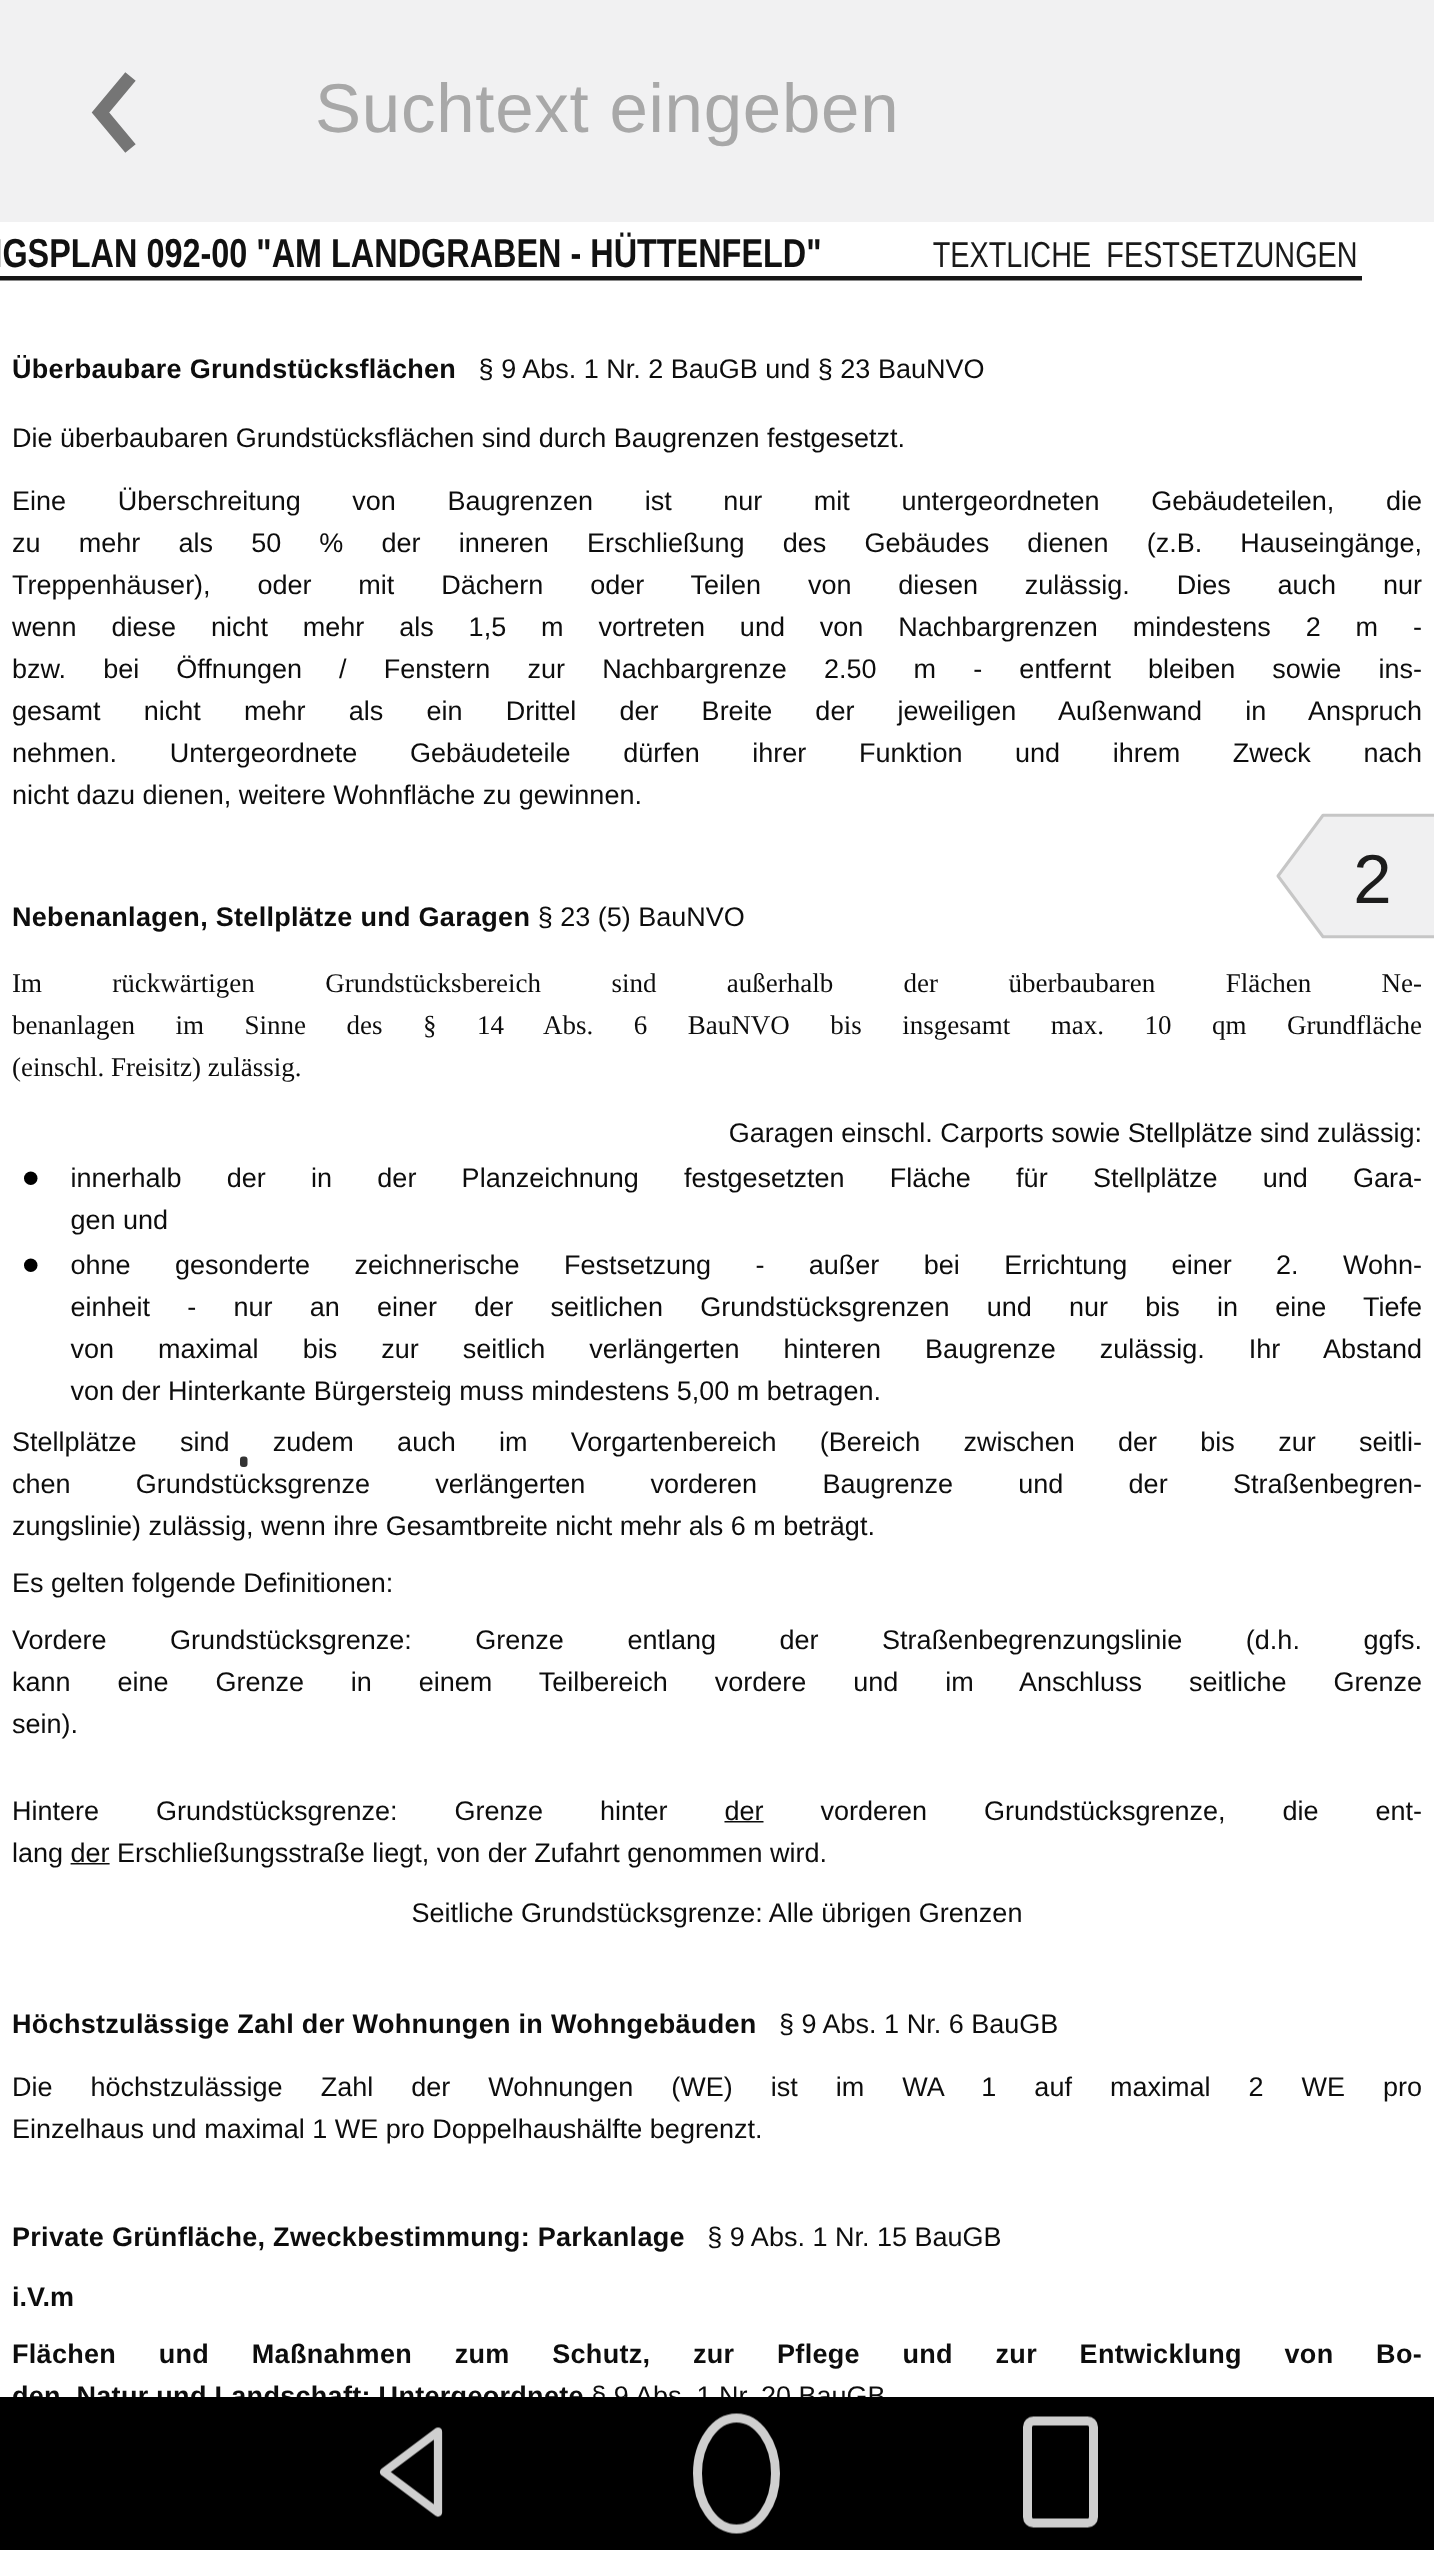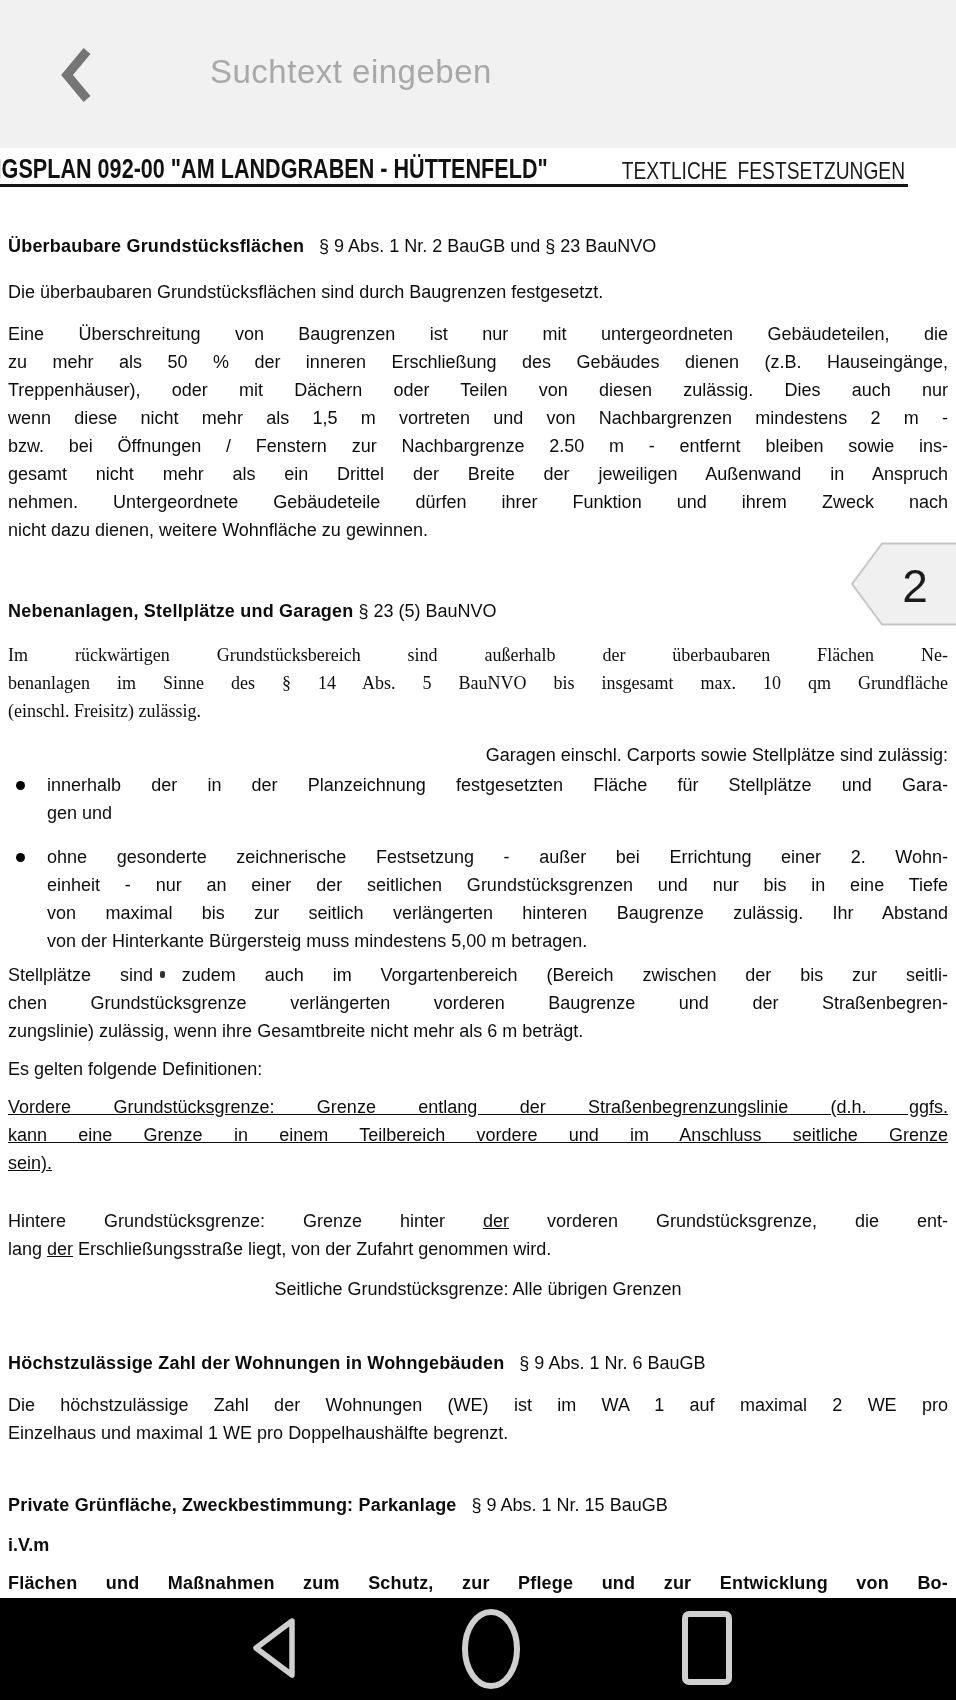--- a/index.html
+++ b/index.html
@@ -7,21 +7,21 @@
     width:956px;height:1700px;position:relative;overflow:hidden;
     background:#ffffff;font-family:"Liberation Sans",sans-serif;
   }
   
   .appbar{
     position:absolute;top:0;left:0;width:956px;height:148px;
     background:#f1f1f2;box-shadow:0 3px 7px rgba(0,0,0,.10);
   }
   .back-chevron{position:absolute;left:56px;top:46px;}
   .search-ph{
-    position:absolute;left:210px;top:44px;font-size:33px;line-height:56px;
+    position:absolute;left:210px;top:44px;font-size:46px;line-height:56px;
     color:#a8a8a8;letter-spacing:.5px;
   }
   
   .docpage{position:absolute;top:148px;left:0;width:956px;height:1450px;background:#fff;}
   .dochead-left{
     position:absolute;top:6px;left:-14px;font-weight:bold;font-size:27px;
     transform:scaleX(.80);transform-origin:left top;white-space:nowrap;color:#111;
   }
   .dochead-right{
     position:absolute;top:9px;right:51px;font-size:24px;word-spacing:6px;
@@ -83,45 +83,45 @@
         <div class="line jl">bzw. bei Öffnungen / Fenstern zur Nachbargrenze 2.50 m - entfernt bleiben sowie ins-</div>
         <div class="line jl">gesamt nicht mehr als ein Drittel der Breite der jeweiligen Außenwand in Anspruch</div>
         <div class="line jl">nehmen. Untergeordnete Gebäudeteile dürfen ihrer Funktion und ihrem Zweck nach</div>
         <div class="line">nicht dazu dienen, weitere Wohnfläche zu gewinnen.</div>
       </div>
       <div class="block heading" style="margin-top: 53px;">
         <div class="line"><b>Nebenanlagen, Stellplätze und Garagen</b> § 23 (5) BauNVO</div>
       </div>
       <div class="block para" style="margin-top: 16px; font-family: Liberation Serif, serif;">
         <div class="line jl">Im rückwärtigen Grundstücksbereich sind außerhalb der überbaubaren Flächen Ne-</div>
-        <div class="line jl">benanlagen im Sinne des § 14 Abs. 5 BauNVO bis insgesamt max. 10 qm Grundfläche</div>
+        <div class="line jl">benanlagen im Sinne des § 14 Abs. 6 BauNVO bis insgesamt max. 10 qm Grundfläche</div>
         <div class="line">(einschl. Freisitz) zulässig.</div>
       </div>
       <div class="block para" style="margin-top: 16px; text-align: right;">
         <div class="line">Garagen einschl. Carports sowie Stellplätze sind zulässig:</div>
       </div>
       <div class="block bullet" style="margin-top: 2px;">
         <div class="line jl">innerhalb der in der Planzeichnung festgesetzten Fläche für Stellplätze und Gara-</div>
         <div class="line">gen und</div>
       </div>
-      <div class="block bullet" style="margin-top: 16px;">
+      <div class="block bullet" style="margin-top: 2px;">
         <div class="line jl">ohne gesonderte zeichnerische Festsetzung - außer bei Errichtung einer 2. Wohn-</div>
         <div class="line jl">einheit - nur an einer der seitlichen Grundstücksgrenzen und nur bis in eine Tiefe</div>
         <div class="line jl">von maximal bis zur seitlich verlängerten hinteren Baugrenze zulässig. Ihr Abstand</div>
         <div class="line">von der Hinterkante Bürgersteig muss mindestens 5,00 m betragen.</div>
       </div>
       <div class="block para" style="margin-top: 6px;">
         <div class="line jl">Stellplätze sind zudem auch im Vorgartenbereich (Bereich zwischen der bis zur seitli-</div>
         <div class="line jl">chen Grundstücksgrenze verlängerten vorderen Baugrenze und der Straßenbegren-</div>
         <div class="line">zungslinie) zulässig, wenn ihre Gesamtbreite nicht mehr als 6 m beträgt.</div>
       </div>
       <div class="block para" style="margin-top: 10px;">
         <div class="line">Es gelten folgende Definitionen:</div>
       </div>
-      <div class="block para" style="margin-top: 10px; text-decoration: underline;">
+      <div class="block para" style="margin-top: 10px;">
         <div class="line jl">Vordere Grundstücksgrenze: Grenze entlang der Straßenbegrenzungslinie (d.h. ggfs.</div>
         <div class="line jl">kann eine Grenze in einem Teilbereich vordere und im Anschluss seitliche Grenze</div>
         <div class="line">sein).</div>
       </div>
       <div class="block para" style="margin-top: 30px;">
         <div class="line jl">Hintere Grundstücksgrenze: Grenze hinter <u>der</u> vorderen Grundstücksgrenze, die ent-</div>
         <div class="line">lang <u>der</u> Erschließungsstraße liegt, von der Zufahrt genommen wird.</div>
       </div>
       <div class="block para" style="margin-top: 12px; text-align: center;">
         <div class="line">Seitliche Grundstücksgrenze: Alle übrigen Grenzen</div>

